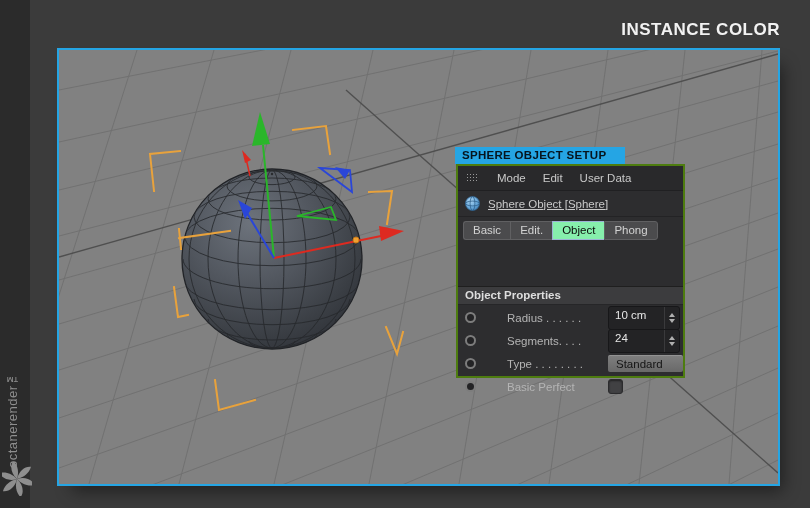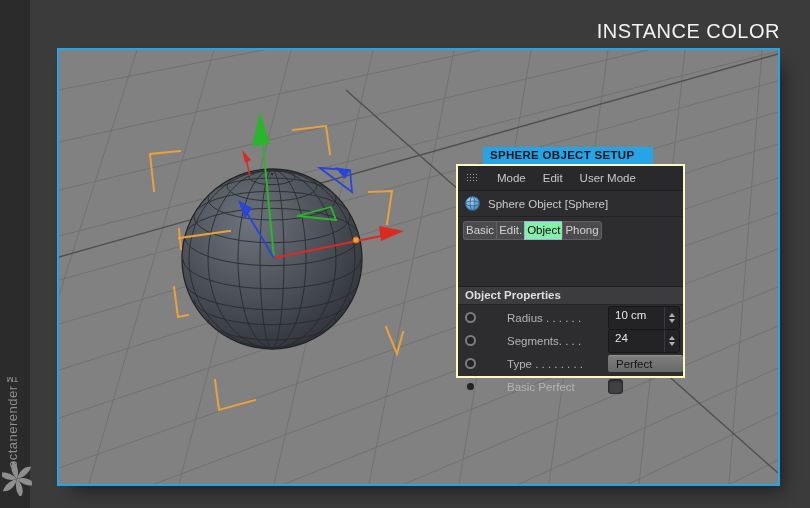--- a/index.html
+++ b/index.html
@@ -1,49 +1,49 @@
 <!DOCTYPE html>
 <html><head>
 <meta charset="utf-8">
 <style>
   html,body{margin:0;padding:0;background:#3b3b3b;}
   body{width:810px;height:508px;position:relative;overflow:hidden;
        font-family:"Liberation Sans",sans-serif;-webkit-font-smoothing:antialiased;}
 
   
   .left-strip{position:absolute;left:0;top:0;width:30px;height:508px;background:#2b2b2b;}
-  .page-title{position:absolute;top:20px;right:30px;color:#f2f2f2;font-size:20px;
-              font-weight:normal;letter-spacing:.5px;}
+  .page-title{position:absolute;top:20px;right:30px;color:#f2f2f2;font-size:17px;
+              font-weight:bold;letter-spacing:.5px;}
   .brand-text{position:absolute;left:5px;top:330px;height:138px;color:#8e8e8e;font-size:13px;
               letter-spacing:.5px;writing-mode:vertical-rl;transform:rotate(180deg);}
   .brand-logo{position:absolute;left:2px;top:462px;}
 
   
   .viewport{position:absolute;left:57px;top:48px;width:719px;height:434px;background:#818181;
             border:2px solid #25a5e4;overflow:hidden;box-shadow:9px 11px 16px -6px rgba(0,0,0,.45);}
   .scene{position:absolute;left:0;top:0;}
   #grid-lines line{stroke:#717171;stroke-width:1;}
   .axis-dark{stroke:#4f4f4f;stroke-width:1.4;}
   .bracket{stroke:#e8a23c;stroke-width:2;fill:none;stroke-linecap:square;}
   .wire{stroke:#26282b;stroke-width:.9;fill:none;opacity:.92;}
 
   
   .panel-label{position:absolute;left:455px;top:147px;width:170px;height:17px;background:#25a5e4;
                color:#06141e;font-size:11.5px;font-weight:bold;line-height:17px;
-               padding-left:7px;box-sizing:border-box;letter-spacing:.3px;margin-left:28px;}
-  .panel{position:absolute;left:456px;top:164px;width:229px;height:214px;border:2px solid #fef9c3;
+               padding-left:7px;box-sizing:border-box;letter-spacing:.3px;}
+  .panel{position:absolute;left:456px;top:164px;width:229px;height:214px;border:2px solid #4d7c0f;
          background:#2d2d2f;box-sizing:border-box;font-size:11.5px;}
   .menubar{height:24px;display:flex;align-items:center;gap:17px;padding:0 8px;background:#29292b;
            border-bottom:1px solid #202022;color:#c8c8c8;}
   .grip{width:13px;height:10px;background-image:radial-gradient(#9a9a9a .8px,transparent .95px);
         background-size:3px 3px;margin-right:1px;}
   .obj-row{height:25px;display:flex;align-items:center;gap:8px;padding:0 7px;
-           border-bottom:1px solid #232325;color:#c9c9c9;}
+           border-bottom:1px solid #232325;color:#c9c9c9;text-decoration:underline;}
   .tabs{height:24px;display:flex;align-items:center;padding-left:5px;padding-top:1px;}
-  .tab{padding:2px 2px 3px;background:#4b4b4d;color:#d2d2d2;border:1px solid #606062;border-right-width:0;}
+  .tab{padding:2px 9px 3px;background:#4b4b4d;color:#d2d2d2;border:1px solid #606062;border-right-width:0;}
   .tab:first-child{border-radius:3px 0 0 3px;}
   .tab:last-child{border-right-width:1px;border-radius:0 3px 3px 0;}
   .tab.active{background:#86efac;color:#0a0a0a;border-color:#9cb2d4;}
   .section-hdr{height:17px;line-height:17px;background:#3c3c3e;border-top:1px solid #1f1f1f;
                border-bottom:1px solid #262628;color:#dedede;font-weight:bold;padding:0 7px;margin-top:44px;}
   .prop-row{height:21px;display:flex;align-items:center;padding-left:7px;margin-top:2px;gap:24px;}
   .key-ring{width:11px;height:11px;border:2px solid #7d7d7d;border-radius:50%;background:#232325;
             box-sizing:border-box;margin-right:7px;flex:none;}
   .prop-label{min-width:77px;color:#b4b4b4;white-space:nowrap;}
   .stepper{position:relative;width:72px;height:24px;background:#232325;border:1px solid #171719;
@@ -180,21 +180,21 @@
   </svg>
 </div>
 
 <div class="panel-label">SPHERE OBJECT SETUP</div>
 
 <div class="panel">
   <div class="menubar">
     <span class="grip"></span>
     <span>Mode</span>
     <span>Edit</span>
-    <span>User Mode</span>
+    <span>User Data</span>
   </div>
 
   <div class="obj-row">
     <svg width="15" height="15" viewBox="0 0 15 15">
       <circle cx="7.5" cy="7.5" r="7" fill="url(#icoGrad)" stroke="#2e5f8a" stroke-width=".8"></circle>
       <ellipse cx="7.5" cy="7.5" rx="6.8" ry="2.4" fill="none" stroke="#2e5f8a" stroke-width=".8"></ellipse>
       <ellipse cx="7.5" cy="7.5" rx="2.4" ry="6.8" fill="none" stroke="#2e5f8a" stroke-width=".8"></ellipse>
     </svg>
     <span>Sphere Object [Sphere]</span>
   </div>
@@ -228,21 +228,21 @@
       <span class="spin">
           <i class="up"></i>
           <i class="dn"></i>
         </span>
     </span>
   </div>
 
   <div class="prop-row">
     <span class="key-ring"></span>
     <span class="prop-label">Type . . . . . . . .</span>
-    <span class="dropdown">Perfect</span>
+    <span class="dropdown">Standard</span>
   </div>
 
   <div class="prop-row">
     <span class="key-ring"></span>
     <span class="prop-label">Basic Perfect</span>
     <span class="checkbox"></span>
   </div>
 </div>
 
 </body></html>

